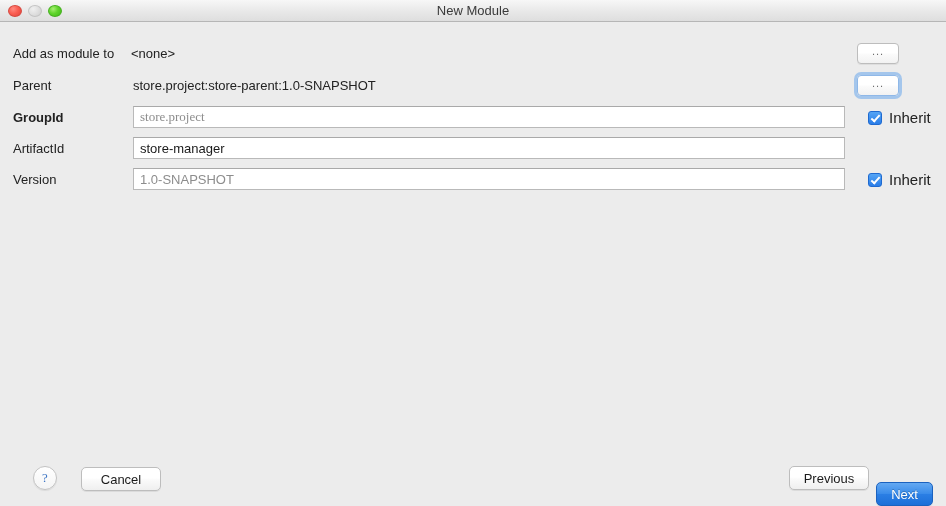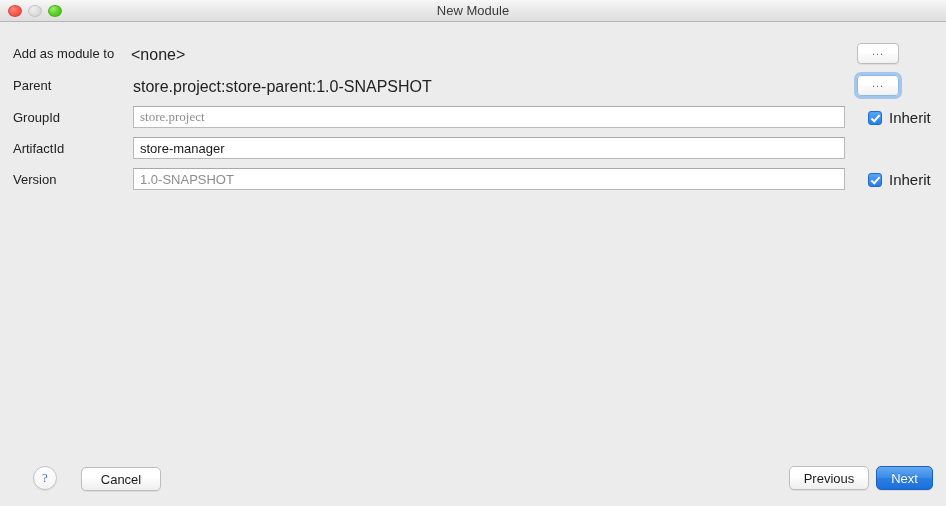--- a/index.html
+++ b/index.html
@@ -85,21 +85,21 @@
     position: absolute;
     left: 13px;
     font-size: 13px;
     color: #222;
     white-space: nowrap;
     user-select: none;
   }
 
   .static-value {
     position: absolute;
-    font-size: 16px;
+    font-size: 13px;
     color: #222;
     white-space: nowrap;
     user-select: none;
   }
 
   
   .field {
     position: absolute;
     left: 133px;
     width: 712px;
@@ -225,20 +225,21 @@
     padding: 0 12px;
     display: flex;
     align-items: center;
     justify-content: center;
   }
   .push-btn.primary {
     background: linear-gradient(to bottom, #64a9f2 0%, #3a8cea 48%, #2a7ee4 52%, #1d6fd8 100%);
     border: 1px solid #1b62bf;
     color: #ffffff;
     text-shadow: 0 -1px 0 rgba(0,0,0,0.22);
+    margin-top: 16px;
   }
 
   #btn-cancel   { left: 81px;  top: 467px; width: 80px; }
   #btn-previous { left: 789px; top: 466px; width: 80px; }
   #btn-next     { left: 876px; top: 466px; width: 57px; }
 </style>
 </head>
 <body>
 
 <div class="window">
@@ -257,21 +258,21 @@
     <button class="ellipsis-btn" style="left:857px; top:11px;">
       <span class="dots">...</span>
     </button>
 
     <div class="row-label" style="top:46px;">Parent</div>
     <div class="static-value" style="left:133px; top:46px;">store.project:store-parent:1.0-SNAPSHOT</div>
     <button class="ellipsis-btn focused" style="left:857px; top:43px;">
       <span class="dots">...</span>
     </button>
 
-    <div class="row-label" style="top:78px;">GroupId</div>
+    <div class="row-label" style="top:78px;font-weight:bold;">GroupId</div>
     <input class="field dim" style="top: 74px; font-family: Liberation Serif, serif;" type="text" readonly="" value="store.project">
     <div class="check-wrap" style="left:868px; top:77px;">
       <span class="checkbox"></span>
       <span class="check-label">Inherit</span>
     </div>
 
     <div class="row-label" style="top:109px;">ArtifactId</div>
     <input class="field" style="top: 105px;" type="text" value="store-manager">
 
     <div class="row-label" style="top:140px;">Version</div>

